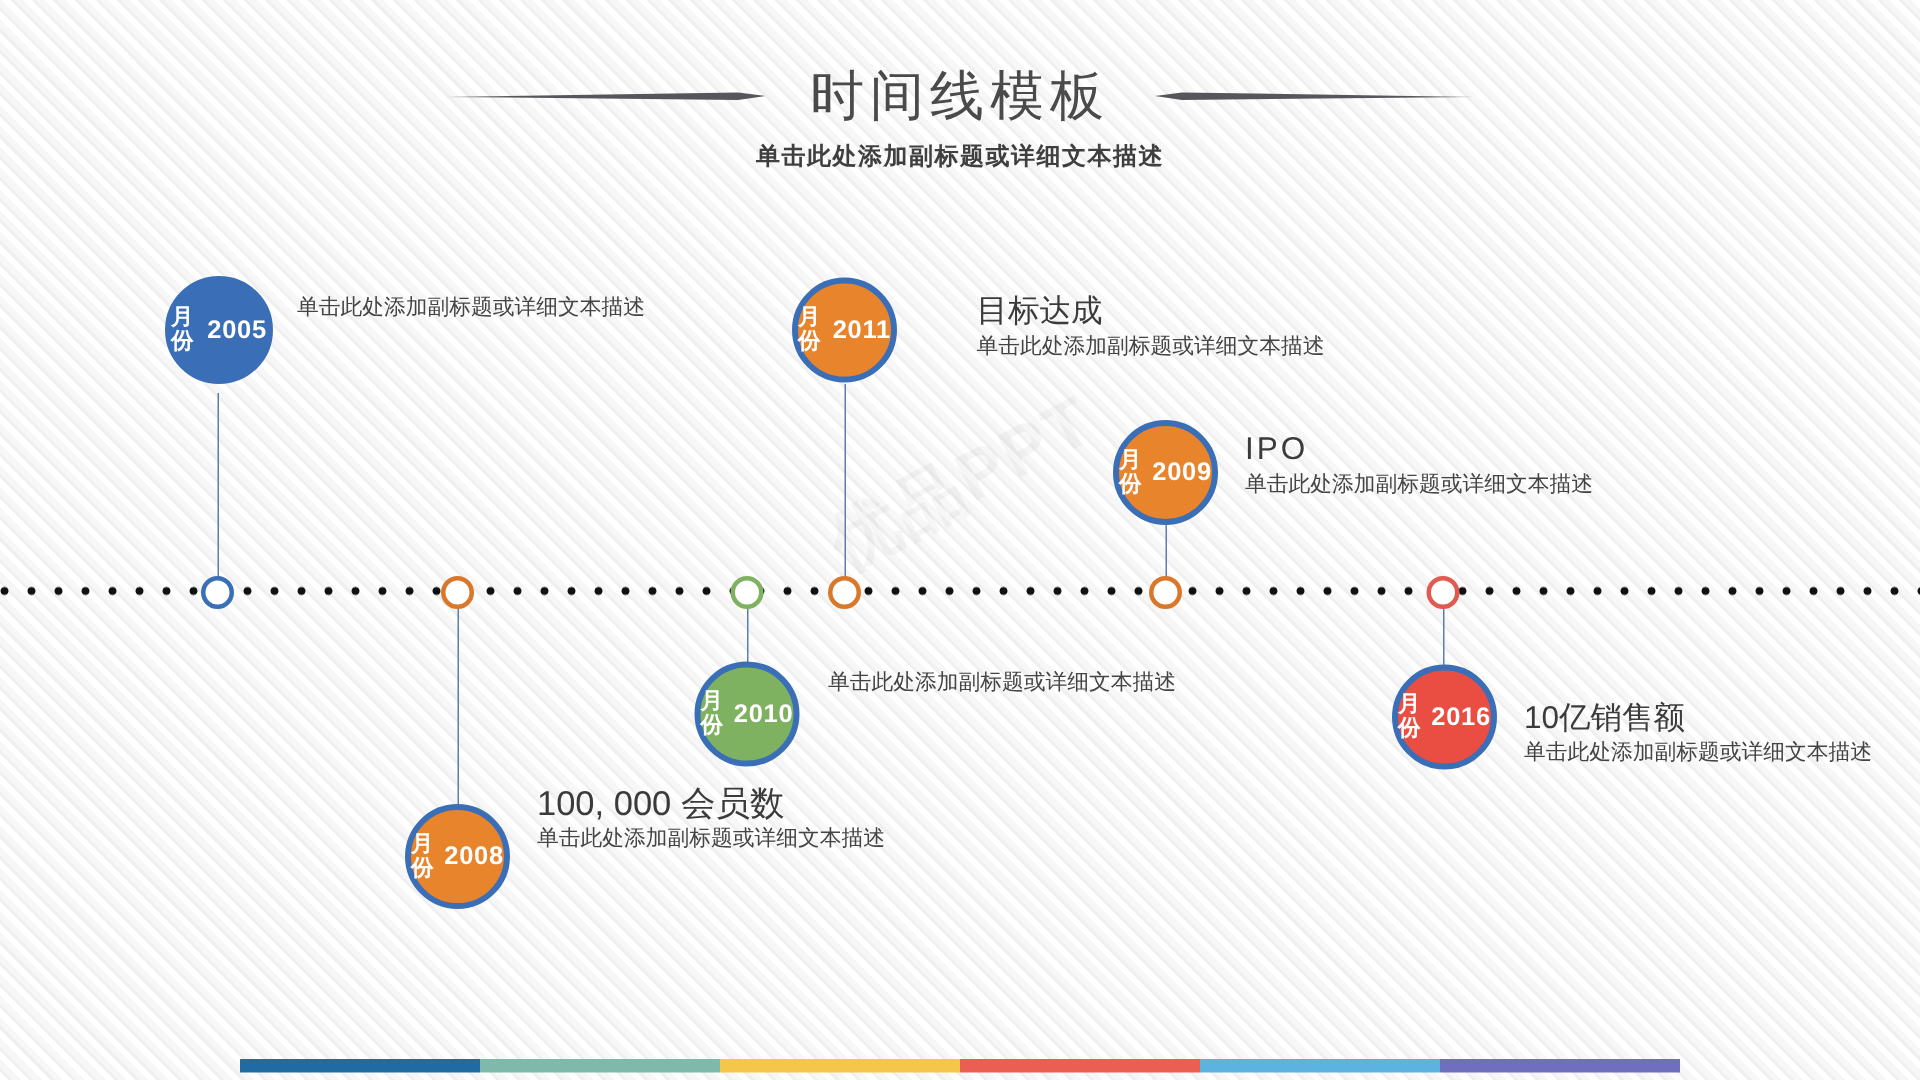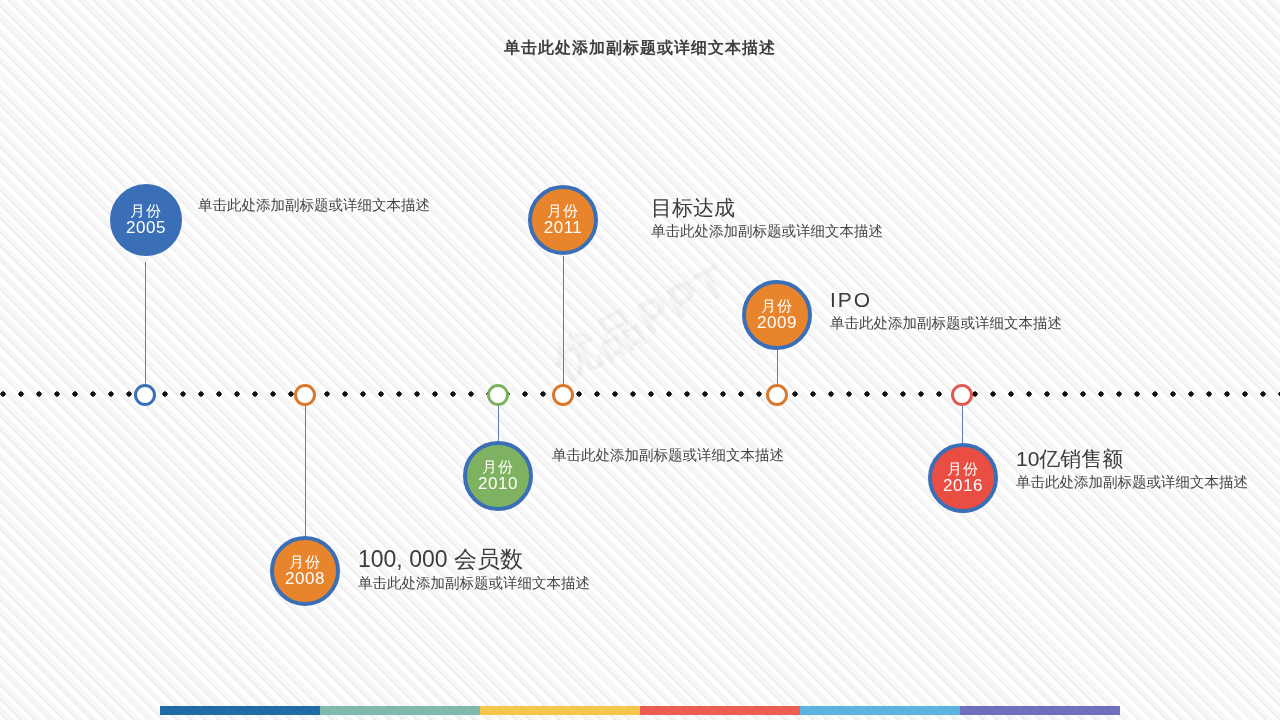--- a/index.html
+++ b/index.html
@@ -121,25 +121,26 @@
     background: #ffffff;
     box-sizing: border-box;
     border-width: 3px;
     border-style: solid;
   }
   .bubble {
     position: absolute;
     border-radius: 50%;
     box-sizing: border-box;
     display: flex;
-    flex-direction: column;
+    flex-direction: row;
     align-items: center;
     justify-content: center;
     color: #ffffff;
     line-height: 1.08;
+    font-weight: bold;
   }
   .bubble .b-month {
     font-size: 15px;
     letter-spacing: 1px;
   }
   .bubble .b-year {
     font-size: 17px;
     letter-spacing: 0.5px;
   }
   .text-block {
@@ -173,20 +174,29 @@
   }
 </style>
 </head>
 <body>
 
 <div id="slide">
 
   <div class="watermark">优品PPT</div>
 
   <div id="header">
+    <div class="title-row">
+      <svg class="deco-line" viewBox="0 0 222 22" preserveAspectRatio="none">
+        <path d="M2 11.6 L196 8.6 L214 11 L196 13.6 Z" fill="#55555a"></path>
+      </svg>
+      <div class="main-title">时间线模板</div>
+      <svg class="deco-line" viewBox="0 0 222 22" preserveAspectRatio="none">
+        <path d="M220 11.6 L26 8.6 L8 11 L26 13.6 Z" fill="#55555a"></path>
+      </svg>
+    </div>
     <div class="subtitle">单击此处添加副标题或详细文本描述</div>
   </div>
 
   <div id="axis">
     <div class="dotline"></div>
   </div>
 
   <div class="item" style="left:0;top:0;">
     <div class="connector" style="left:145px; top:262px; height:130px;"></div>
     <div class="ring" style="left:134px; top:384px; border-color:#3a6fb8;"></div>
@@ -237,34 +247,34 @@
     </div>
   </div>
 
   <div class="item" style="left:0;top:0;">
     <div class="connector" style="left:962px; top:404px; height:40px;"></div>
     <div class="ring" style="left:951px; top:384px; border-color:#e05a50;"></div>
     <div class="bubble" style="left:928px; top:443px; width:70px; height:70px; background:#ea4d42; border:4px solid #3a6fb8;">
       <span class="b-month">月份</span>
       <span class="b-year">2016</span>
     </div>
-    <div class="text-block" style="left:1016px; top:447px; width:232px;">
+    <div class="text-block" style="left:1016px; top:467px; width:232px;">
       <div class="t-title">10亿销售额</div>
       <div class="t-desc">单击此处添加副标题或详细文本描述</div>
     </div>
   </div>
 
   <div class="item" style="left:0;top:0;">
     <div class="connector" style="left:305px; top:404px; height:136px;"></div>
     <div class="ring" style="left:294px; top:384px; border-color:#d9772a;"></div>
     <div class="bubble" style="left:270px; top:536px; width:70px; height:70px; background:#e8842c; border:4px solid #3a6fb8;">
       <span class="b-month">月份</span>
       <span class="b-year">2008</span>
     </div>
-    <div class="text-block" style="left:358px; top:546px; width:420px;">
+    <div class="text-block" style="left:358px; top:522px; width:420px;">
       <div class="t-title" style="font-size:23px;">100, 000  会员数</div>
       <div class="t-desc">单击此处添加副标题或详细文本描述</div>
     </div>
   </div>
 
   <div id="bottombar">
     <div class="seg" style="background:#1f6ca4;"></div>
     <div class="seg" style="background:#7fb9ab;"></div>
     <div class="seg" style="background:#f4c64a;"></div>
     <div class="seg" style="background:#ea5f52;"></div>

